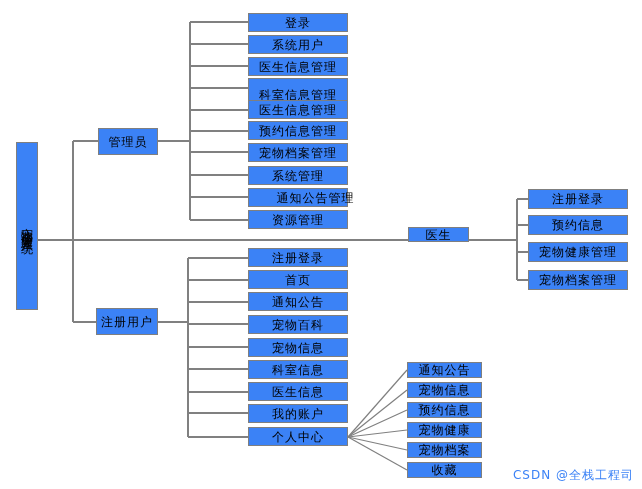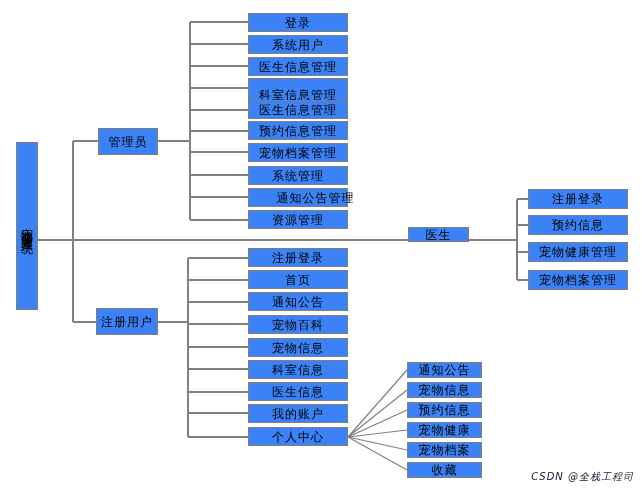--- a/index.html
+++ b/index.html
@@ -11,23 +11,22 @@
   .node{
     position:absolute;box-sizing:border-box;background:#3b82f6;
     border:1px solid #7f7f7f;color:#000;font-size:12px;letter-spacing:1px;
     display:flex;align-items:center;justify-content:center;
     white-space:nowrap;line-height:1;
   }
   .node.root{
     writing-mode:vertical-rl;text-orientation:upright;letter-spacing:2px;
   }
   .watermark{
-    position:absolute;right:8px;bottom:5px;color:#0f172a;font-size:10px;
+    position:absolute;right:8px;bottom:5px;color:#3b82f6;font-size:12px;
     letter-spacing:1px;
-    font-style:italic;
   }
 </style>
 </head>
 <body>
 
 <div class="canvas">
 
   <svg class="connectors" viewBox="0 0 642 489" xmlns="http://www.w3.org/2000/svg">
     <g stroke="#808080" fill="none" stroke-width="2" shape-rendering="crispEdges">
       <path d="M38,240 H408"></path>

